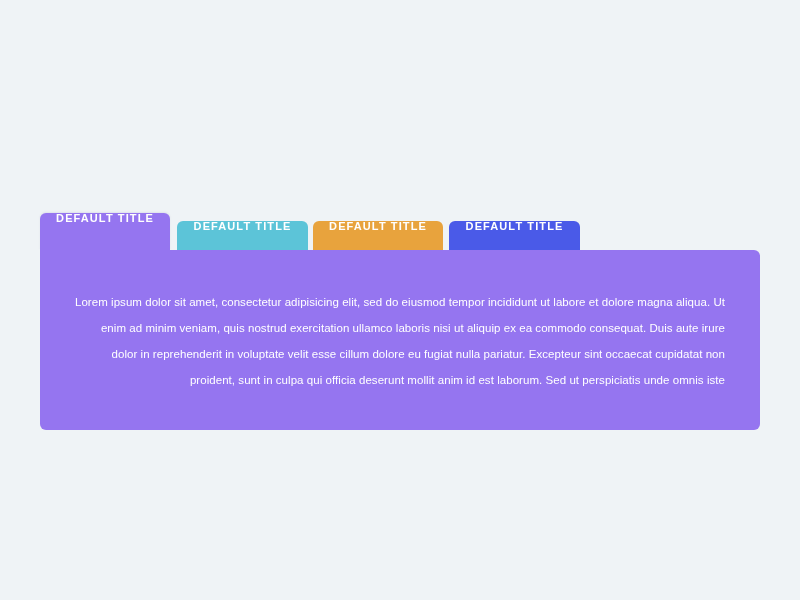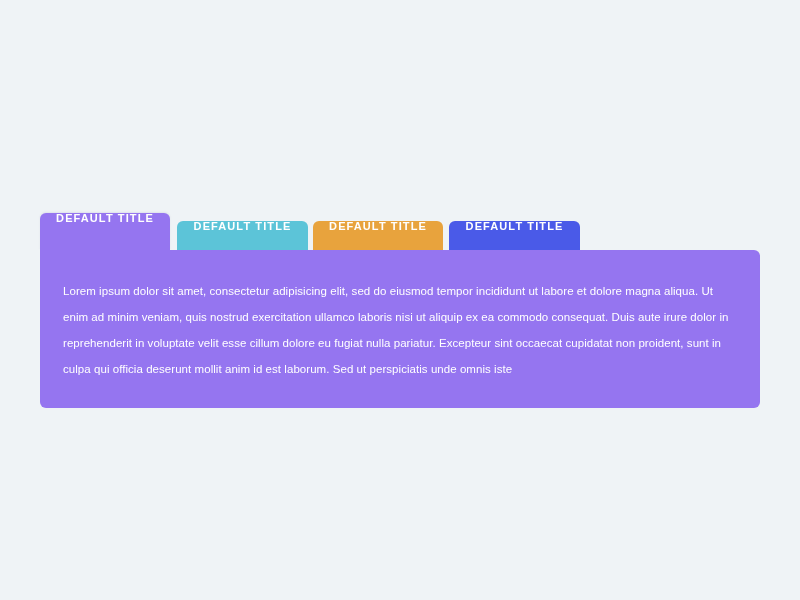--- a/index.html
+++ b/index.html
@@ -65,27 +65,27 @@
   #tab-panel {
     position: relative;
     box-sizing: border-box;
     width: 720px;
     min-height: 137px;
     border-radius: 0 6px 6px 6px;
     padding: 28px 24px 26px 23px;
   }
 
   #panel-body-text {
-    margin: 0;
+    margin: 11px;
     color: #ffffff;
     font-size: 11.5px;
     line-height: 26px;
     font-family: "Liberation Sans", sans-serif;
     letter-spacing: 0.05px;
-    text-align: left;
+    text-align: right;
   }
 </style>
 </head>
 <body style="background: rgb(239, 243, 246);">
 
 <div id="tabs-widget">
 
   <div id="tab-strip">
     <div class="tab is-active" style="left: 0px; width: 130px; background: rgb(149, 117, 240);">
       <span class="tab-label">DEFAULT TITLE</span>

